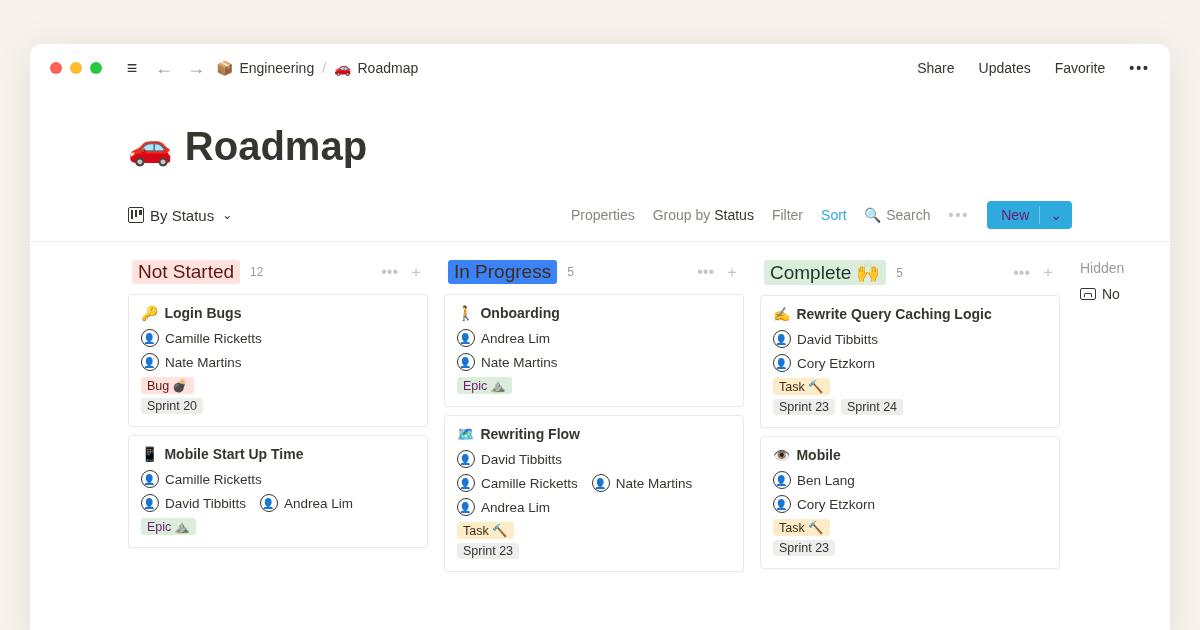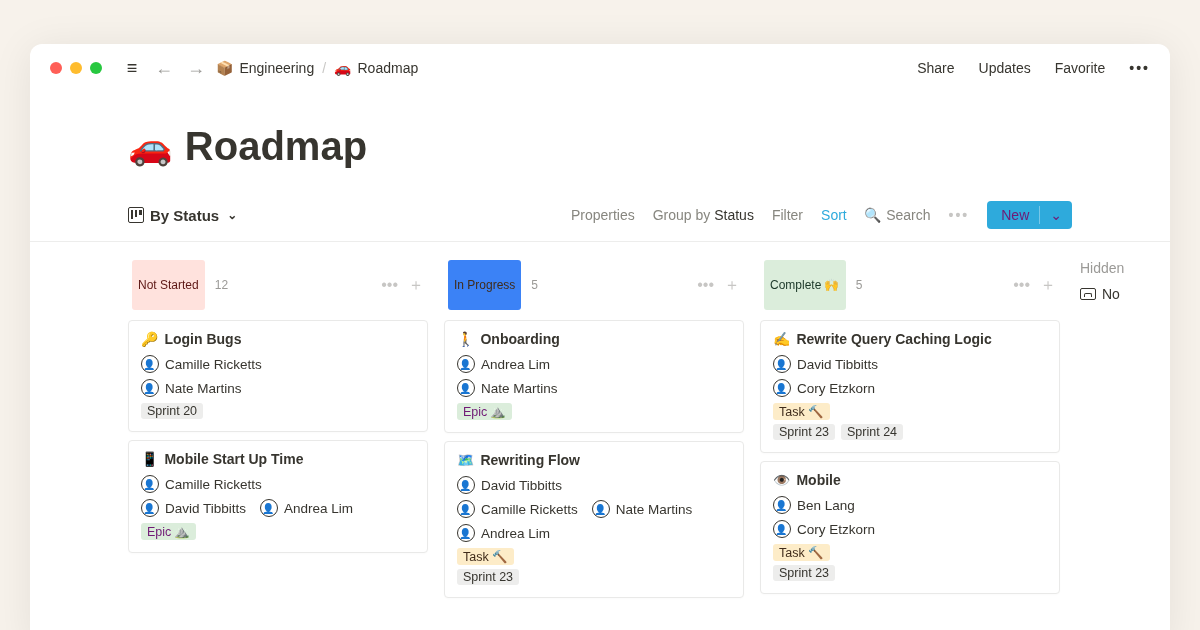--- a/index.html
+++ b/index.html
@@ -48,21 +48,21 @@
     .main { padding: 20px 0 0 0; }
     .page-title-wrap { padding: 12px 98px 26px 98px; }
     .page-title { font-size: 40px; font-weight: 700; color: #37352f; display: flex; align-items: center; gap: 12px; }
     .page-title .emoji { font-size: 36px; }
 
     .toolbar {
       display: flex; align-items: center; justify-content: space-between;
       padding: 6px 98px 12px 98px;
       border-bottom: 1px solid #ededec;
     }
-    .view-selector { display: flex; align-items: center; gap: 6px; font-size: 15px; font-weight: 700; color: #37352f; cursor: pointer; }
+    .view-selector { display: flex; align-items: center; gap: 6px; font-size: 15px; font-weight: 400; color: #37352f; cursor: pointer; }
     .board-icon {
       width: 16px; height: 16px; border: 1.5px solid #37352f; border-radius: 2px;
       display: inline-flex; align-items: flex-start; justify-content: center; gap: 1.5px; padding: 1.5px;
     }
     .board-icon span { width: 3px; background: #37352f; }
     .board-icon span:nth-child(1) { height: 9px; }
     .board-icon span:nth-child(2) { height: 7px; }
     .board-icon span:nth-child(3) { height: 5px; }
     .chev { font-size: 12px; color: #37352f; margin-left: 2px; }
 
@@ -81,21 +81,21 @@
 
     .board {
       display: flex; gap: 16px;
       padding: 18px 0 0 98px;
       overflow: hidden;
     }
     .col { width: 300px; flex-shrink: 0; }
     .col.hidden-col { width: 160px; }
     .col-header { display: flex; align-items: center; justify-content: space-between; padding: 0 4px 10px 4px; }
     .col-header-left { display: flex; align-items: center; gap: 10px; }
-    .status-tag { font-size: 12px; padding: 18px 6px; border-radius: 3px; }
+    .status-tag { font-size: 19px; padding: 1px 6px; border-radius: 3px; }
     .tag-notstarted { background: #ffe2dd; color: #5d1715; }
     .tag-inprogress { background: #3b82f6; color: #402c1b; }
     .tag-complete { background: #dbeddb; color: #1c3829; }
     .col-count { color: #9b9a97; font-size: 12px; }
     .col-header-right { display: flex; align-items: center; gap: 10px; color: #c7c6c4; }
 
     .card {
       border: 1px solid #e9e9e8; border-radius: 4px; background: #fff;
       padding: 10px 12px 12px 12px; margin-bottom: 8px;
       box-shadow: 0 1px 2px rgba(0,0,0,0.02);
@@ -215,20 +215,23 @@
                 <span>Camille Ricketts</span>
               </span>
             </div>
             <div class="assignee-row">
               <span class="assignee">
                 <span class="avatar">👤</span>
                 <span>Nate Martins</span>
               </span>
             </div>
             <div class="tag-row">
+              <span class="pill pill-bug">Bug 💣</span>
+            </div>
+            <div class="tag-row">
               <span class="pill pill-sprint">Sprint 20</span>
             </div>
           </div>
           <div class="card">
             <div class="card-title">
               <span>📱</span>
               <span>Mobile Start Up Time</span>
             </div>
             <div class="assignee-row">
               <span class="assignee">

